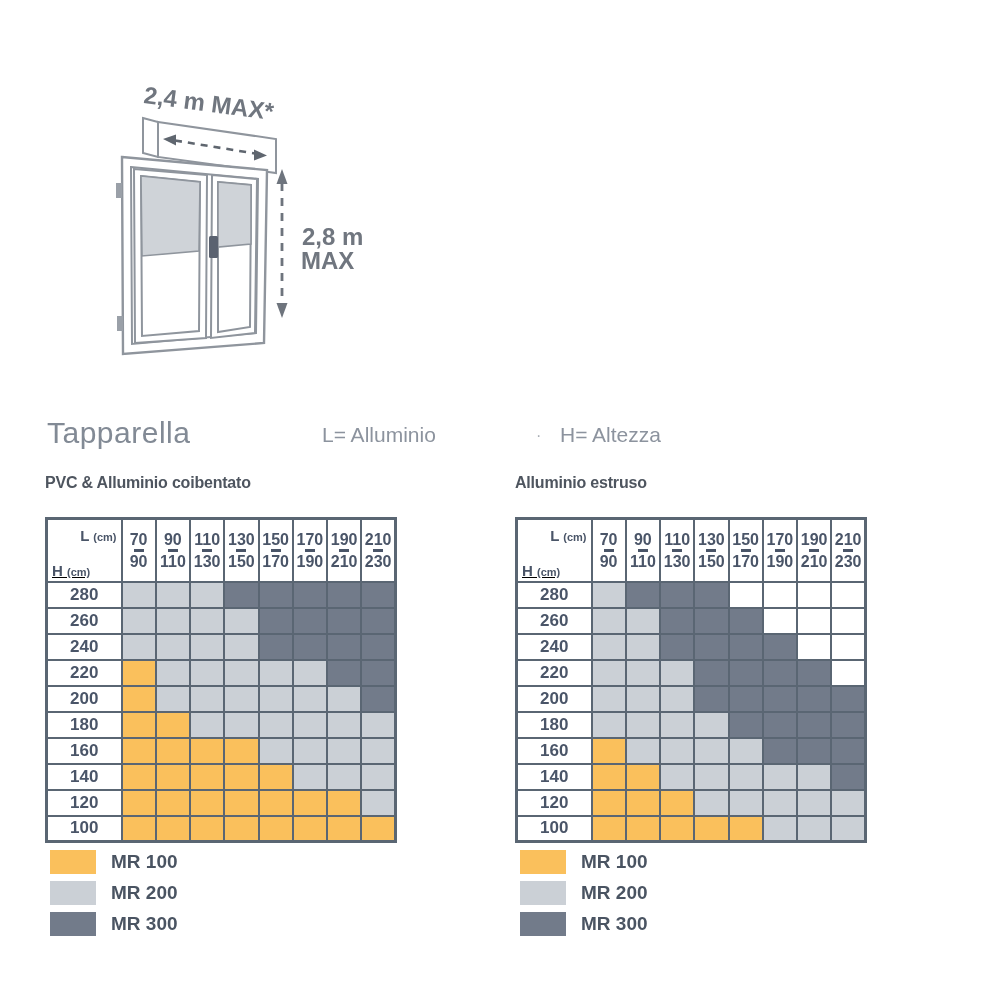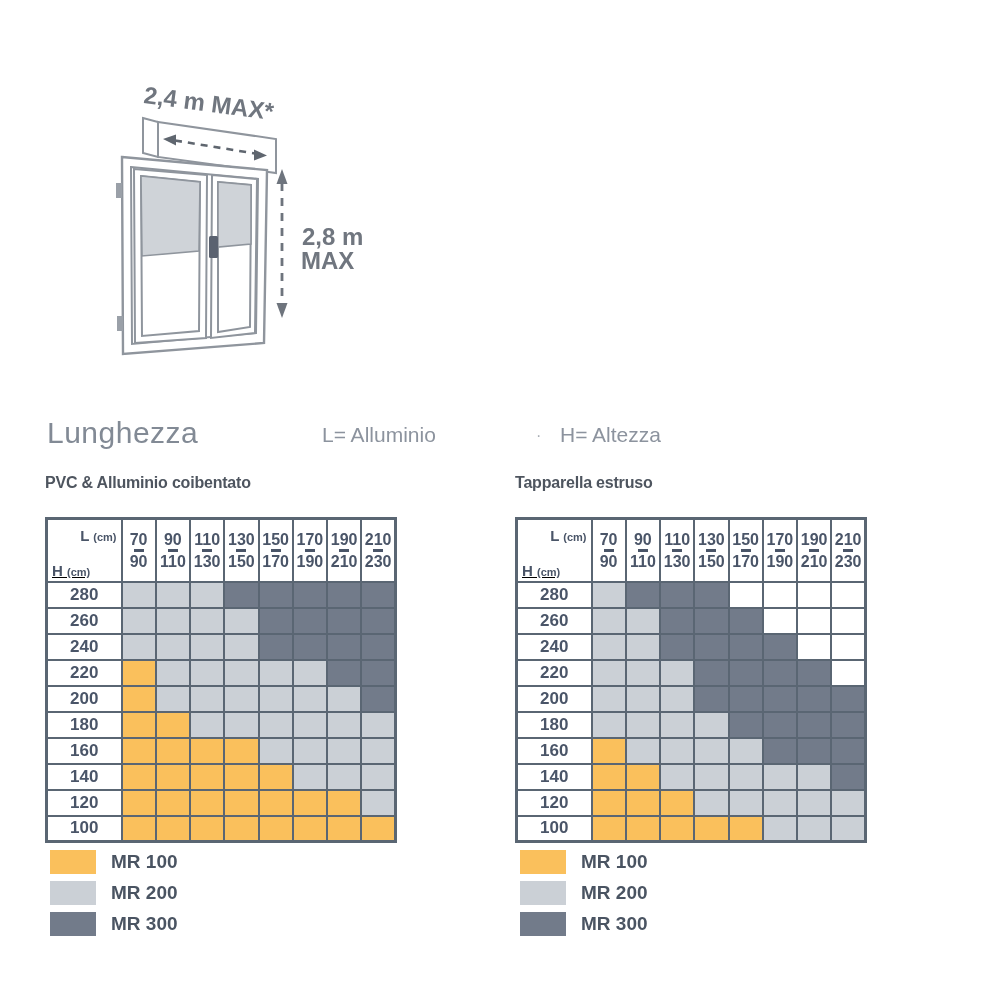--- a/index.html
+++ b/index.html
@@ -89,21 +89,21 @@
 
   <g>
     <line x1="187" y1="128" x2="187" y2="249" stroke="#6E747D" stroke-width="2.8" stroke-dasharray="8 7"></line>
     <polygon points="187,114 181.5,129 192.5,129" fill="#6E747D"></polygon>
     <polygon points="187,263 181.5,248 192.5,248" fill="#6E747D"></polygon>
   </g>
   <text class="dg-text" x="207" y="190">2,8 m</text>
   <text class="dg-text" x="206" y="214">MAX</text>
 </svg>
 
-<div id="title" class="abs">Lunghezza</div>
+<div id="title" class="abs">Tapparella</div>
 <div id="len-def" class="abs">L= Alluminio</div>
 <div id="sep-dot" class="abs">·</div>
 <div id="alt-def" class="abs">H= Altezza</div>
 
 <div id="block-0" class="table-block">
   <div class="section-label">PVC &amp; Alluminio coibentato</div>
   <div>
       <table class="matrix">
         <colgroup>
           <col style="width: 75px;">
@@ -304,21 +304,21 @@
         <span class="legend-label">MR 200</span>
       </div>
       <div class="legend-row">
         <span class="legend-swatch" style="background: rgb(114, 123, 138);"></span>
         <span class="legend-label">MR 300</span>
       </div>
     </div>
 </div>
 
 <div id="block-1" class="table-block">
-  <div class="section-label">Tapparella estruso</div>
+  <div class="section-label">Alluminio estruso</div>
   <div>
       <table class="matrix">
         <colgroup>
           <col style="width: 75px;">
           <col>
           <col>
           <col>
           <col>
           <col>
           <col>

